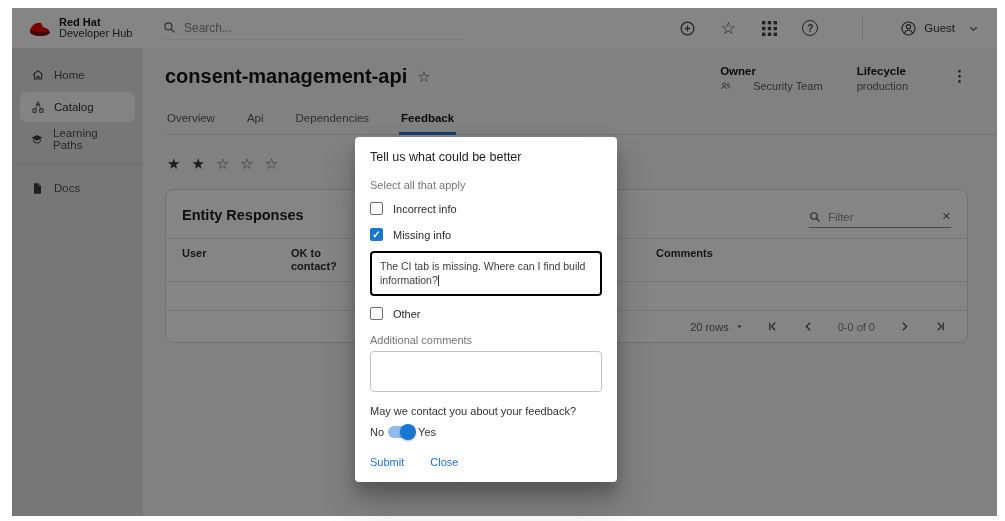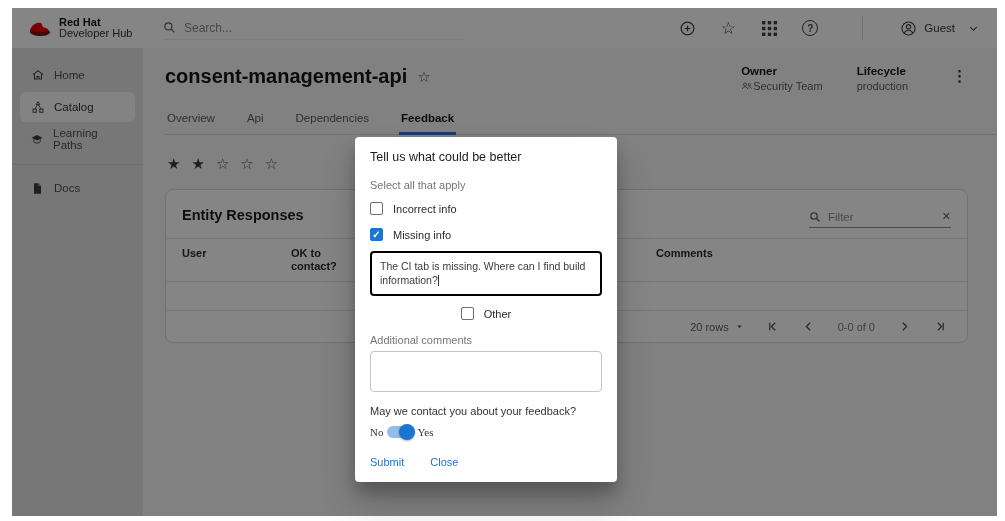--- a/index.html
+++ b/index.html
@@ -32,21 +32,21 @@
   .side-divider { height:1px; background:#cfcfcf; margin:8px 0; }
 
   .main { flex:1; background:#f8f8f8; position:relative; overflow:hidden; }
   .main-header { padding:12px 26px 0 22px; }
   .breadcrumb { font-size:9.5px; letter-spacing:0.6px; color:#5f5f5f; }
   .title-row { display:flex; align-items:flex-start; margin-top:5px; }
   .page-title { font-size:20px; font-weight:600; color:#151515; }
   .fav-star { font-size:15px; color:#4f4f4f; margin:3px 0 0 10px; cursor:pointer; }
   .header-right { margin-left:auto; display:flex; gap:34px; align-items:flex-start; }
   .meta-label { font-size:11.5px; font-weight:bold; color:#151515; }
-  .meta-value { font-size:11px; color:#5c5c5c; margin-top:3px; display:flex; align-items:center; gap:0; }
+  .meta-value { font-size:11px; color:#5c5c5c; margin-top:3px; display:flex; align-items:center; gap:21px; }
   .kebab { font-size:15px; font-weight:bold; color:#333; padding:2px 4px; margin-left:6px; cursor:pointer; letter-spacing:0; }
 
   .tabs { display:flex; gap:28px; margin:16px 0 0 22px; border-bottom:1px solid #dcdcdc; padding-right:26px; margin-right:0; }
   .tab { font-size:11.5px; color:#5a5a5a; padding:4px 2px 8px 2px; cursor:pointer; }
   .tab.active { color:#151515; font-weight:bold; border-bottom:3px solid #2e77d0; margin-bottom:-1px; }
 
   .rating-row { display:flex; gap:11px; margin:20px 0 0 24px; }
   .rate-star { font-size:15px; color:#5a5a5a; cursor:pointer; }
   .rate-star.filled { color:#3c3c3c; }
 
@@ -78,21 +78,21 @@
   .cb-row.checked .cb-box { background:#1976d2; border-color:#1976d2; }
   .cb-check { display:none; color:#fff; font-size:10px; line-height:10px; font-weight:bold; }
   .cb-row.checked .cb-check { display:block; }
   .cb-label { font-size:11px; color:#2b2b2b; }
   .txtarea { border:1px solid #c4c4c4; border-radius:4px; width:100%; font-size:10.5px; color:#3c3c3c; line-height:14px; padding:6px 8px; background:#fff; }
   .txtarea.focused { border:2px solid #000000; margin-top:8px; min-height:45px; }
   .caret { display:inline-block; width:0; border-left:1px solid #333; height:11px; vertical-align:-2px; }
   .add-label { font-size:11px; color:#767676; margin-top:12px; }
   .txtarea.empty { margin-top:5px; min-height:41px; }
   .contact-q { font-size:11px; color:#333333; margin-top:13px; }
-  .toggle-row { display:flex; align-items:center; gap:4px; margin-top:9px;font-family:Liberation Serif, serif; }
+  .toggle-row { display:flex; align-items:center; gap:4px; margin-top:9px; }
   .toggle-label { font-size:11px; color:#333; }
   .switch { position:relative; width:26px; height:12px; background:#93bce8; border-radius:7px; cursor:pointer; }
   .switch .knob { position:absolute; right:-2px; top:-2px; width:16px; height:16px; border-radius:50%; background:#1976d2; box-shadow:0 1px 2px rgba(0,0,0,0.3); }
   .modal-actions { display:flex; gap:26px; margin-top:18px; }
   .link-btn { font-size:11px; font-weight:500; color:#2270cc; cursor:pointer; }
 
   svg { display:block; }
 </style>
 </head>
 <body>
@@ -316,21 +316,21 @@
     <span class="cb-box">
         <span class="cb-check">✓</span>
       </span>
     <span class="cb-label">Missing info</span>
   </div>
 
   <div class="txtarea focused">
     <span>The CI tab is missing. Where can I find build information?</span><span class="caret"></span>
   </div>
 
-  <div class="cb-row" style="justify-content:center;">
+  <div class="cb-row" style="">
     <span class="cb-box"></span>
     <span class="cb-label">Other</span>
   </div>
 
   <div class="add-label">Additional comments</div>
   <div class="txtarea empty"><span></span></div>
 
   <div class="contact-q">May we contact you about your feedback?</div>
   <div class="toggle-row">
     <span class="toggle-label">No</span>

